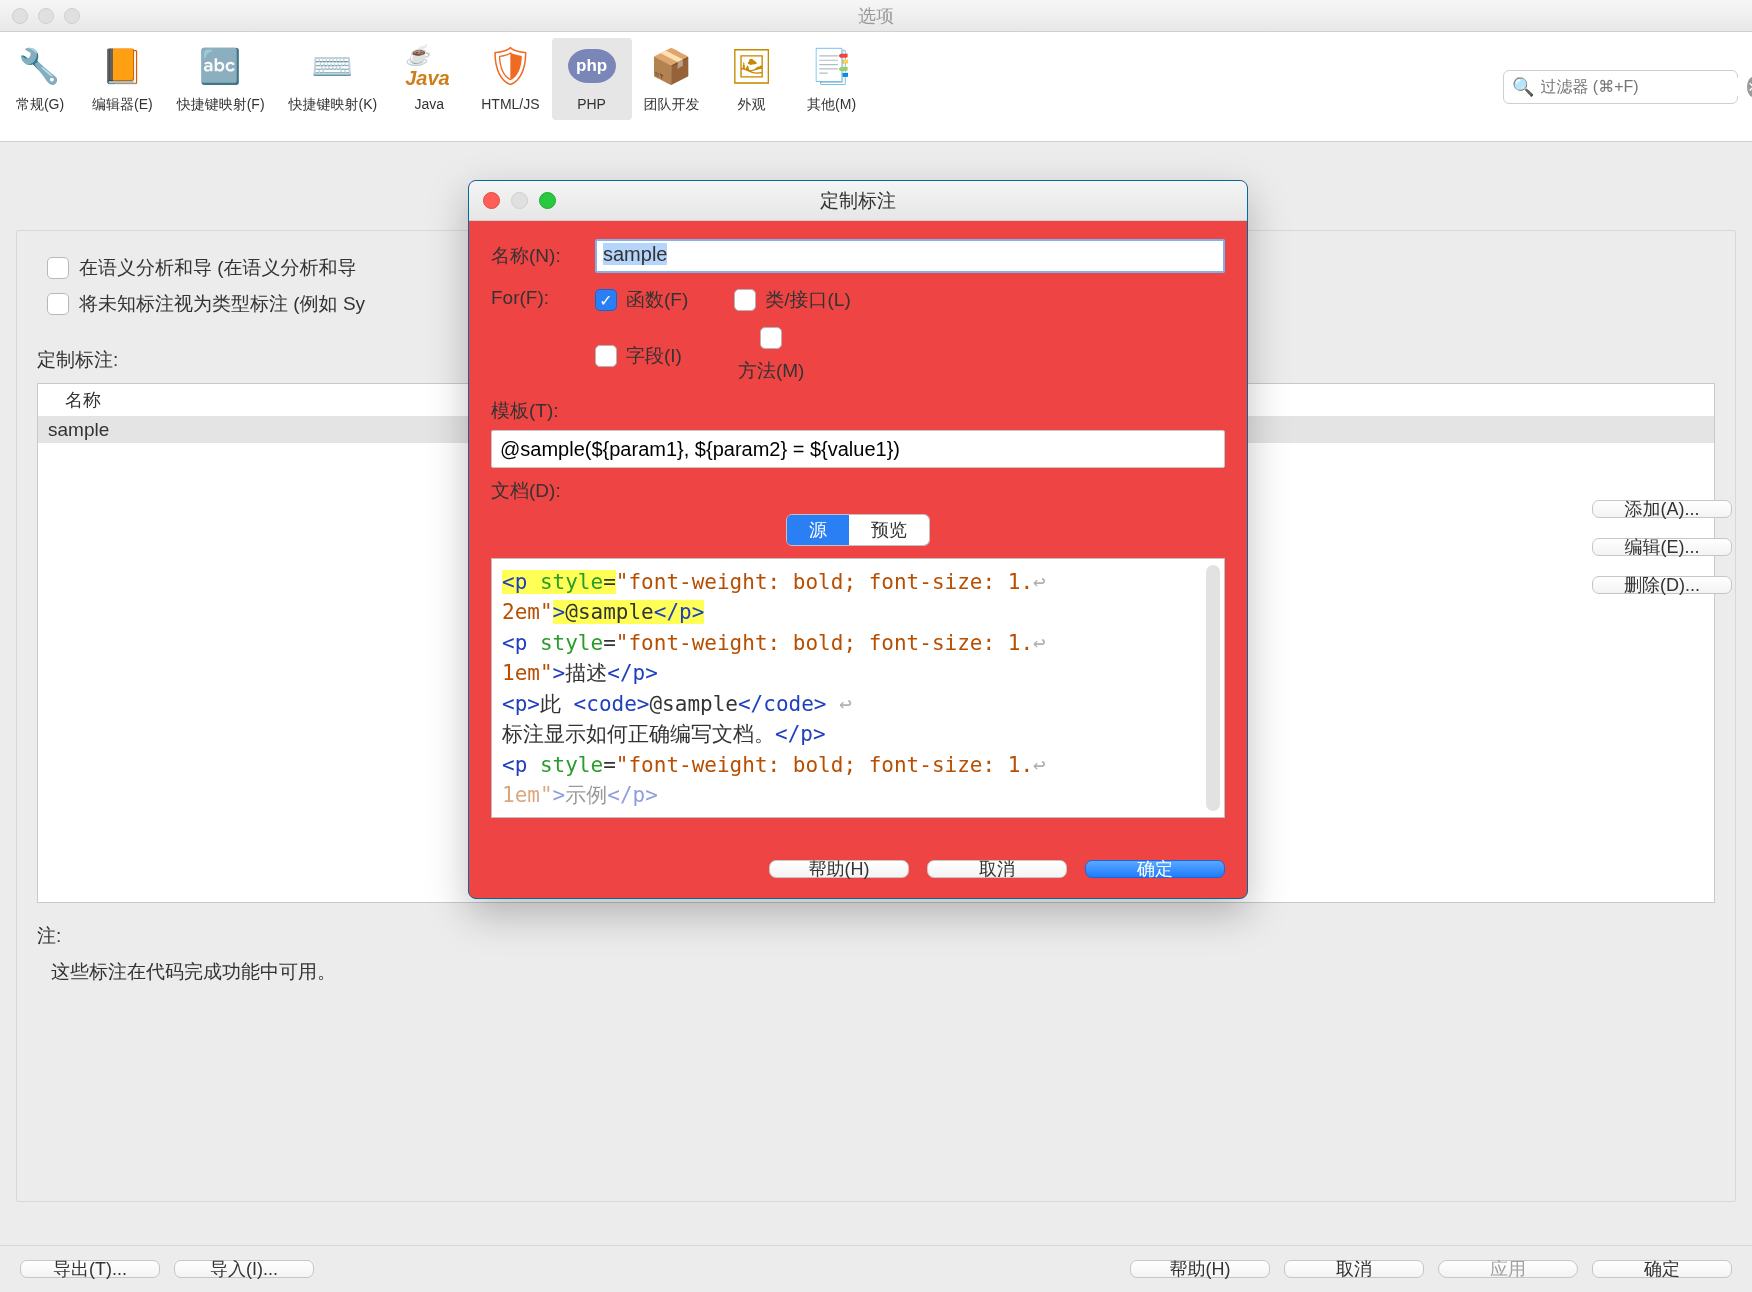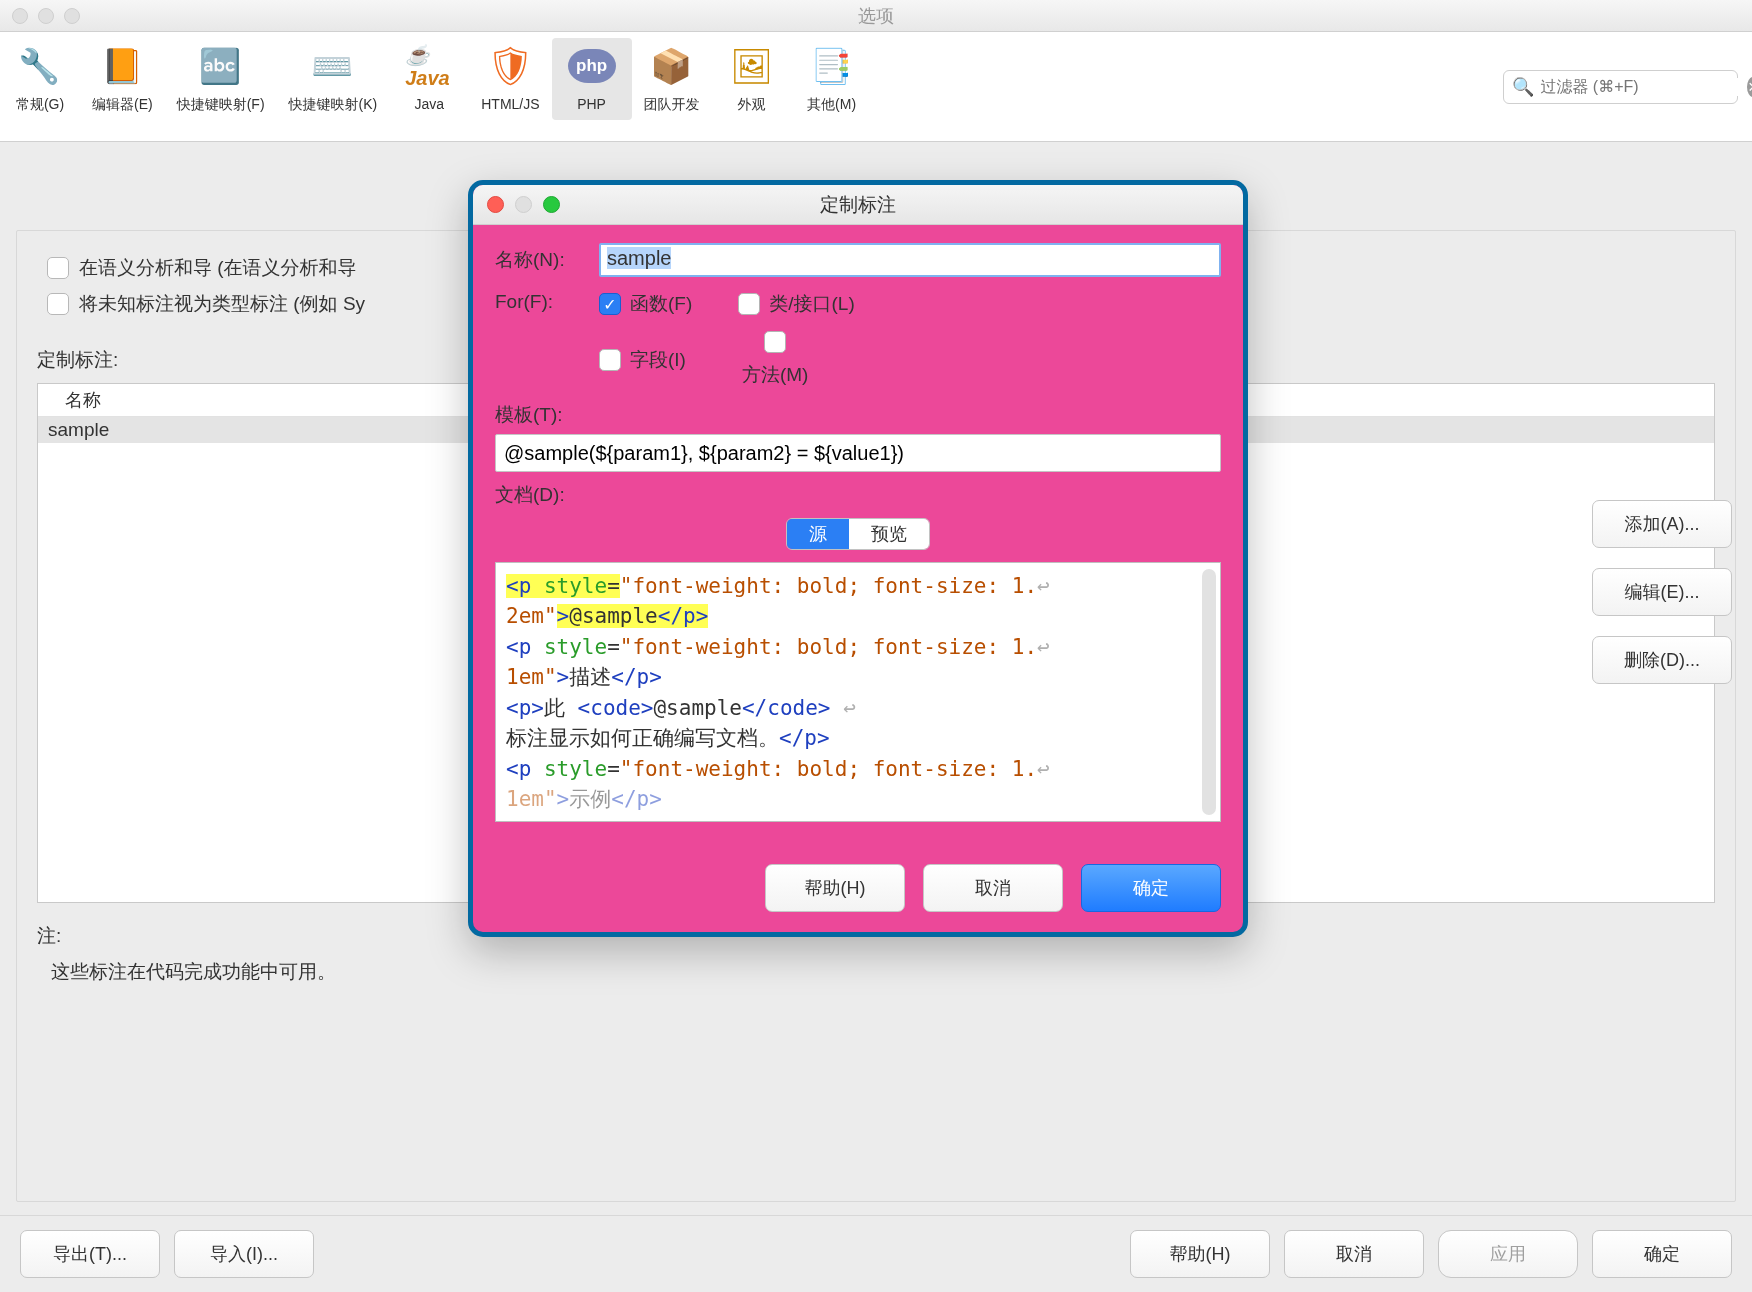--- a/index.html
+++ b/index.html
@@ -74,43 +74,43 @@
 .list-row { padding: 2px 10px; font-size:19px; background:#e4e4e4; }
 .note { margin-top: 20px; font-size:19px;}
 .note-body { margin: 10px 0 0 14px; font-size:19px;}
 
 .side-buttons {
   position:absolute; right: 20px; top: 500px; display:flex; flex-direction:column; gap:20px;
 }
 .mac-btn {
   background: linear-gradient(#fff,#f3f3f3);
   border:1px solid #c6c6c6; border-radius:7px;
-  height:48px; min-width:140px; padding: 0 22px;
+  height:18px; min-width:140px; padding: 0 22px;
   font-size:18px; display:flex; align-items:center; justify-content:center;
   cursor: default;
 }
 .mac-btn.disabled { color:#a0a0a0;border-radius:13px; }
 .mac-btn.primary {
   background: linear-gradient(#5aa8ff,#1f7cff);
   border-color:#1768e0; color:#fff;
 }
 
 
 .bottom-bar {
   position:absolute; left:0; right:0; bottom: 0;
   display:flex; align-items:center; padding: 14px 20px; gap: 14px;
   border-top:1px solid #d8d8d8; background:#ececec;
 }
 .bottom-bar .spacer { flex:1; }
 
 
 .dialog {
   position:absolute; left: 468px; top: 180px;
-  width: 780px; background:#ec4899;
-  border:5px solid #0369a1; border-radius: 15px;
+  width: 780px; background:#ef4444;
+  border:1px solid #0369a1; border-radius: 8px;
   box-shadow: 0 15px 40px rgba(0,0,0,0.25);
   overflow:hidden;
 }
 .dialog-titlebar {
   height: 40px; background: linear-gradient(#f5f5f5,#e6e6e6);
   border-bottom:1px solid #cfcfcf;
   display:flex; align-items:center; padding-left:14px; position:relative;
 }
 .dlg-tl { display:flex; gap:11px;}
 .dlg-dot{ width:17px; height:17px; border-radius:50%; }

